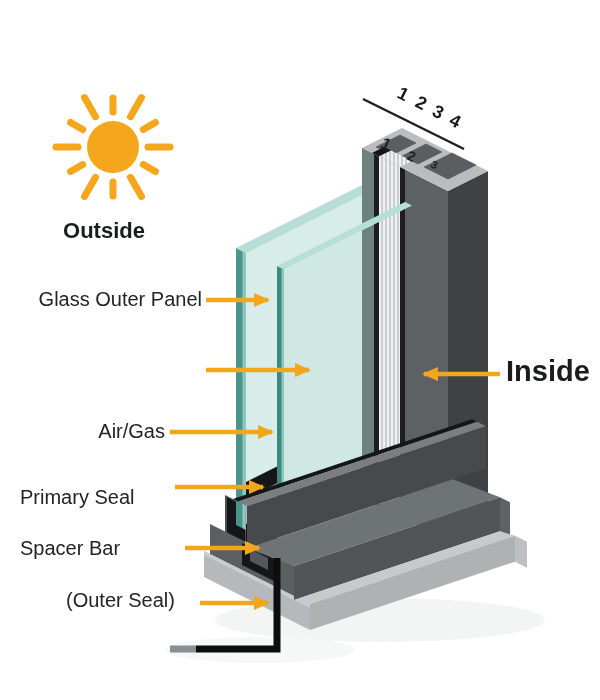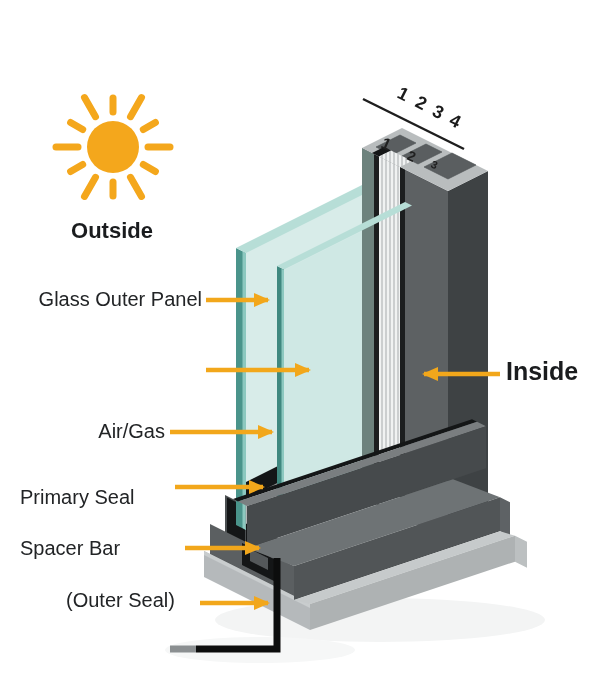--- a/index.html
+++ b/index.html
@@ -8,21 +8,21 @@
     --frame-front:#5D6163; --frame-side:#3E4244; --frame-top:#B9BDBE;
     --base-gray:#AEB2B3; --seal-black:#141617;
   }
   html,body{margin:0;padding:0;background:#ffffff;}
   .canvas{position:relative;width:600px;height:700px;background:#fff;overflow:hidden;
           font-family:"Liberation Sans", sans-serif;}
   .canvas svg{position:absolute;left:0;top:0;}
   .lbl{position:absolute;font-size:20px;color:#222426;line-height:23px;white-space:nowrap;}
   .lbl.bold{font-weight:700;color:#1a1c1e;}
   .lbl.outside{font-size:22px;}
-  .lbl.inside{font-size:25px;}
+  .lbl.inside{font-size:29px;}
   .lbl .sub{display:block;}
 </style>
 </head>
 <body>
 
 <div class="canvas">
 
   <svg width="600" height="700" viewBox="0 0 600 700">
     <defs>
       <pattern id="hatchV" width="4" height="6" patternUnits="userSpaceOnUse">
@@ -133,21 +133,21 @@
       <line x1="206" y1="300" x2="268" y2="300" marker-end="url(#ah)"></line>
       <line x1="206" y1="370" x2="309" y2="370" marker-end="url(#ah)"></line>
       <line x1="170" y1="432" x2="272" y2="432" marker-end="url(#ah)"></line>
       <line x1="175" y1="487" x2="263" y2="487" marker-end="url(#ah)"></line>
       <line x1="185" y1="548" x2="259" y2="548" marker-end="url(#ah)"></line>
       <line x1="200" y1="603" x2="268" y2="603" marker-end="url(#ah)"></line>
       <line x1="500" y1="374" x2="424" y2="374" marker-end="url(#ah)"></line>
     </g>
   </svg>
 
-  <div class="lbl bold outside" style="left:52px;top:219px;width:120px;text-align:center">Outside</div>
+  <div class="lbl bold outside" style="left:44px;top:219px;width:120px;text-align:center">Outside</div>
 
   <div class="lbl bold inside" style="left:506px;top:360px;width:90px">Inside</div>
 
   <div class="lbl" style="left:20px;top:288px;width:182px;text-align:right">Glass Outer Panel</div>
 
 
   <div class="lbl" style="left:20px;top:420px;width:145px;text-align:right">Air/Gas</div>
 
   <div class="lbl" style="left:20px;top:486px;width:150px;">Primary Seal</div>
 

